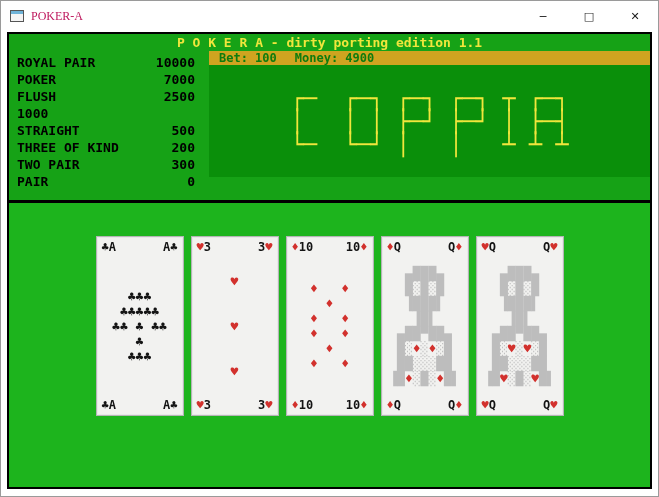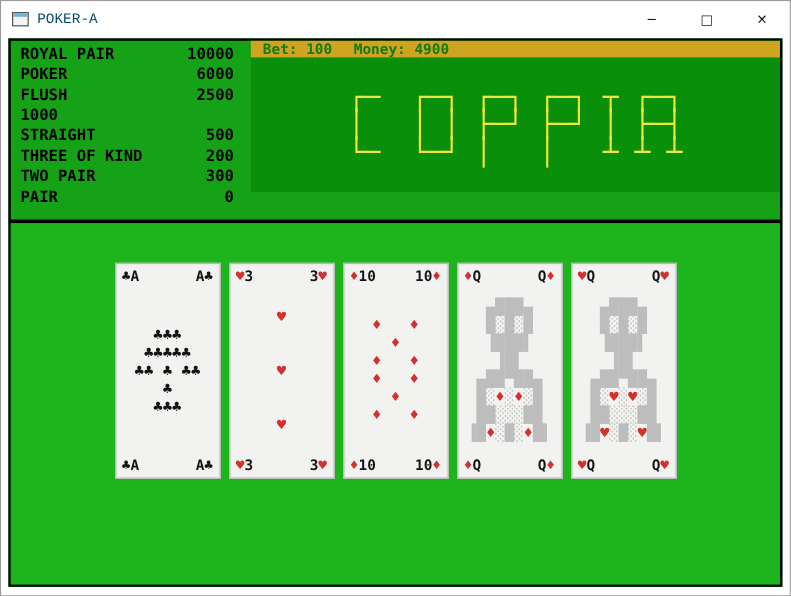--- a/index.html
+++ b/index.html
@@ -26,22 +26,22 @@
     margin-left: 9px;
     border: 1px solid #555;
     position: relative;
     background: #f4f4f4;
   }
   .app-icon::before {
     content: ""; position: absolute; left: 0; top: 0; right: 0; height: 3px;
     background: #6fb3d8;
   }
   .win-title {
-    font-family: Liberation Mono, monospace;
-    font-size: 12px; color: #0c4a6e; margin-left: 7px;
+    font-family: Liberation Serif, serif;
+    font-size: 12px; color: #be185d; margin-left: 7px;
   }
   .win-btns { margin-left: auto; display: flex; height: 100%; }
   .wbtn {
     width: 46px; height: 100%;
     display: flex; align-items: center; justify-content: center;
     font-family: "DejaVu Sans", sans-serif;
     font-size: 11px; color: #1a1a1a;
     cursor: default;
   }
   
@@ -136,25 +136,26 @@
     <div class="win-btns">
       <div class="wbtn">─</div>
       <div class="wbtn">□</div>
       <div class="wbtn">✕</div>
     </div>
   </div>
 
   <div class="content-wrap">
     <div class="content">
 
+      <div class="game-title">P O K E R A - dirty porting edition 1.1</div>
 
       <div class="top-section">
         <div class="paytable">
             <div class="pay-row"><span class="pay-name">ROYAL PAIR</span><span class="pay-value">10000</span></div>
-            <div class="pay-row"><span class="pay-name">POKER</span><span class="pay-value">6000</span></div>
+            <div class="pay-row"><span class="pay-name">POKER</span><span class="pay-value">7000</span></div>
             <div class="pay-row"><span class="pay-name">FLUSH</span><span class="pay-value">2500</span></div>
             <div class="pay-row"><span class="pay-value">1000</span></div>
             <div class="pay-row"><span class="pay-name">STRAIGHT</span><span class="pay-value">500</span></div>
             <div class="pay-row"><span class="pay-name">THREE OF KIND</span><span class="pay-value">200</span></div>
             <div class="pay-row"><span class="pay-name">TWO PAIR</span><span class="pay-value">300</span></div>
             <div class="pay-row"><span class="pay-name">PAIR</span><span class="pay-value">0</span></div>
           </div>
         <div class="right-col">
           <div class="status-bar">
             <span>Bet: 100</span>

